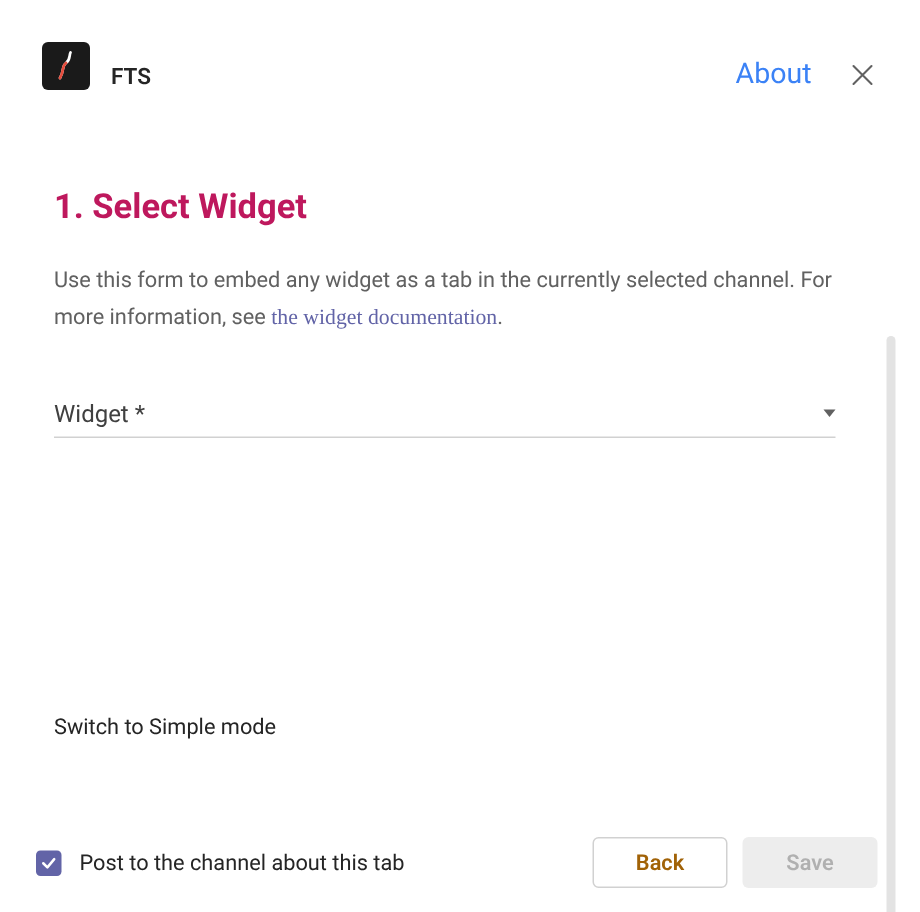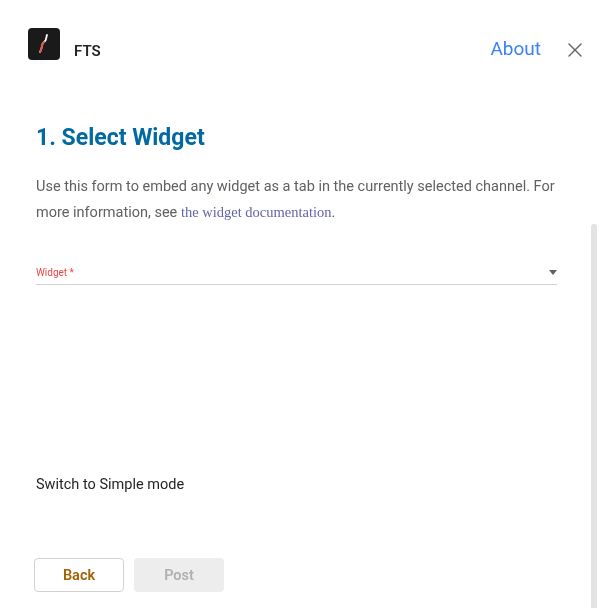--- a/index.html
+++ b/index.html
@@ -61,21 +61,21 @@
       right: 16px;
       top: 100px;
       width: 6px;
       height: 415px;
       background: #e3e3e3;
       border-radius: 3px;
     }
     .heading {
       font-size: 23px;
       font-weight: 700;
-      color: #0369a1;
+      color: #be185d;
       margin-top: 64px;
       margin-bottom: 24px;
     }
     .description {
       font-size: 14.5px;
       line-height: 1.7;
       color: #616161;
       margin-bottom: 36px;
       max-width: 540px;
     }
@@ -88,22 +88,22 @@
       position: relative;
       border-bottom: 1px solid #d1d1d1;
       padding: 6px 0;
       margin-right: 28px;
       cursor: pointer;
       display: flex;
       align-items: center;
       justify-content: space-between;
     }
     .select-label {
-      font-size: 10px;
-      color: #ef4444;
+      font-size: 16px;
+      color: #404040;
     }
     .dropdown-arrow {
       width: 0; height: 0;
       border-left: 4px solid transparent;
       border-right: 4px solid transparent;
       border-top: 5px solid #616161;
     }
     .switch-mode {
       position: absolute;
       left: 36px;
@@ -197,15 +197,23 @@
 
   <div class="select-field">
     <span class="select-label">Widget *</span>
     <span class="dropdown-arrow"></span>
   </div>
 </div>
 
 <div class="switch-mode">Switch to Simple mode</div>
 
 <div class="footer">
+  <div class="checkbox-wrap">
+    <div class="checkbox">
+      <svg viewBox="0 0 12 12">
+          <path d="M2 6 L5 9 L10 3" stroke="#fff" stroke-width="1.8" fill="none" stroke-linecap="round" stroke-linejoin="round"></path>
+        </svg>
+    </div>
+    <span class="checkbox-label">Post to the channel about this tab</span>
+  </div>
   <button class="btn btn-back">Back</button>
-  <button class="btn btn-save" disabled="">Post</button>
+  <button class="btn btn-save" disabled="">Save</button>
 </div>
 
 </body></html>

